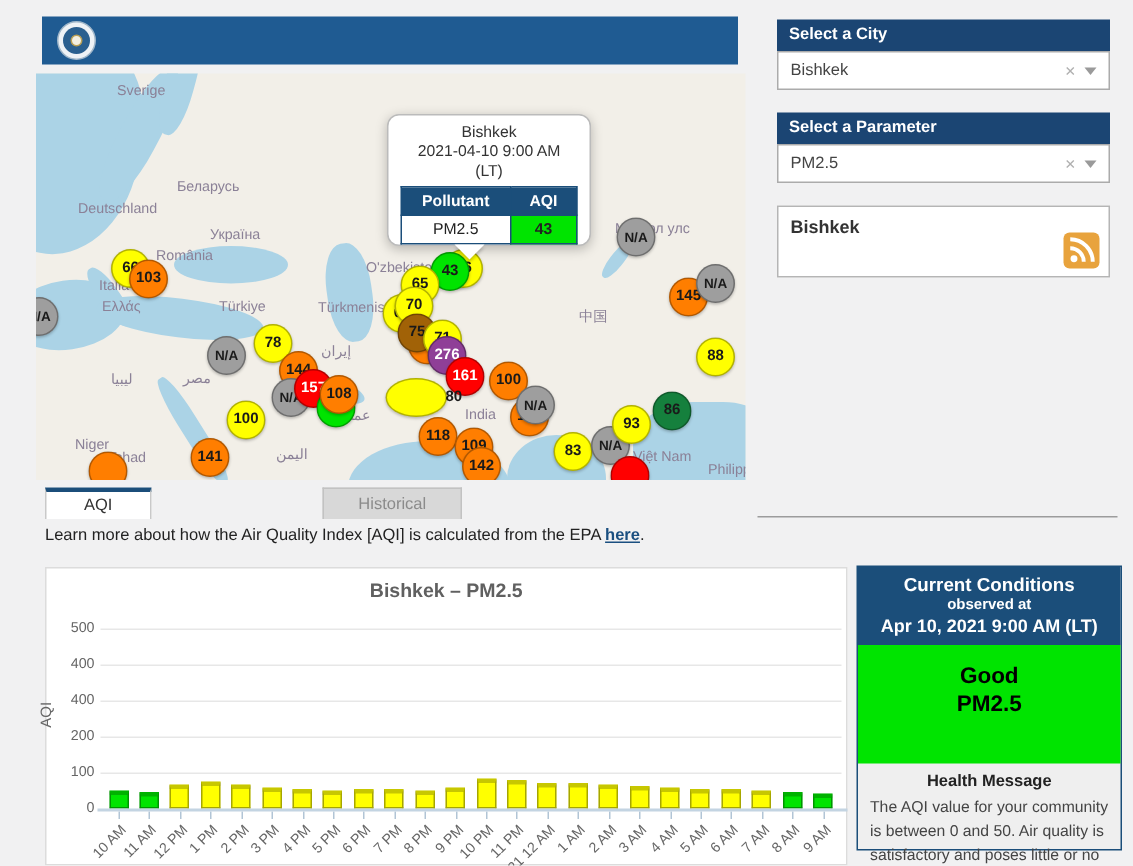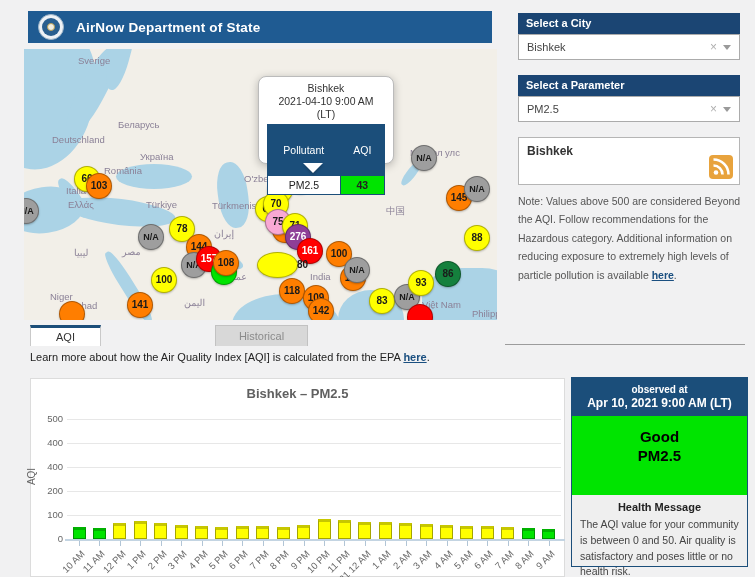--- a/index.html
+++ b/index.html
@@ -43,22 +43,22 @@
             font-size:10px; font-weight:bold; cursor:pointer;
             box-shadow:0 1px 2px rgba(0,0,0,.25); }
 
   
   .popup { position:absolute; left:234px; top:27px; width:136px; height:88px;
            background:#fff; border:1px solid #bbb; border-radius:8px;
            box-shadow:0 2px 8px rgba(0,0,0,.25); text-align:center; z-index:30;
            padding-top:5px; }
   .popup-line { font-size:10.5px; color:#333; line-height:13px; }
   .ptable { width:118px; margin:3px auto 0; border:1px solid #1b4e7a; border-collapse:collapse; }
-  .ptable .hcell { background:#1b4e7a; color:#fff; font-weight:normal; font-size:10.5px;
-                   padding:19px 0; border:1px solid #1b4e7a; }
+  .ptable .hcell { background:#1b4e7a; color:#fff; font-weight:bold; font-size:10.5px;
+                   padding:3px 0; border:1px solid #1b4e7a; }
   .ptable .dcell { font-size:10.5px; color:#222; padding:3px 0; border:1px solid #1b4e7a; background:#fff; }
   .ptable .aqi-cell { background:#00e400; font-weight:bold; }
   .popup-arrow { position:absolute; left:44px; bottom:-10px; width:0; height:0;
                  border-left:10px solid transparent; border-right:10px solid transparent;
                  border-top:10px solid #fff; filter:drop-shadow(0 2px 1px rgba(0,0,0,.2)); }
 
   
   .tab { position:absolute; top:325px; height:21px; text-align:center; font-size:11px;
          line-height:18px; cursor:pointer; }
   .tab.active { background:#fff; color:#333; border:1px solid #c9c9c9; border-top:3px solid #1b4e7a; border-bottom:none; }
@@ -116,21 +116,20 @@
   .cc-health-title { font-size:11px; font-weight:bold; color:#222; }
   .cc-health-text { font-size:10.5px; color:#444; text-align:left; padding:4px 8px 0; line-height:1.5; }
 </style>
 </head>
 <body>
 
 <div id="app">
 
   <div class="hdr">
     <div class="seal"></div>
-    <div class="hdr-title">AirNow Department of State</div>
   </div>
 
   <div class="map">
     <div class="sea s1"></div>
     <div class="sea s2"></div>
     <div class="sea s3"></div>
     <div class="sea s4"></div>
     <div class="sea s5"></div>
     <div class="sea s6"></div>
     <div class="sea s7"></div>
@@ -179,21 +178,21 @@
         <div class="marker" style="left: 187px; top: 210px; background: rgb(0, 228, 0); color: rgb(26, 26, 26);"></div>
         <div class="marker" style="left: 189px; top: 201px; background: rgb(255, 126, 0); color: rgb(26, 26, 26);">108</div>
         <div class="marker" style="left: 127px; top: 218px; background: rgb(255, 255, 0); color: rgb(26, 26, 26);">100</div>
         <div class="marker" style="left: 103px; top: 243px; background: rgb(255, 126, 0); color: rgb(26, 26, 26);">141</div>
         <div class="marker" style="left: 35px; top: 252px; background: rgb(255, 126, 0); color: rgb(26, 26, 26);"></div>
         <div class="marker" style="left: 272px; top: 117px; background: rgb(255, 255, 0); color: rgb(26, 26, 26);">66</div>
         <div class="marker" style="left: 263px; top: 119px; background: rgb(0, 228, 0); color: rgb(26, 26, 26);">43</div>
         <div class="marker" style="left: 243px; top: 128px; background: rgb(255, 255, 0); color: rgb(26, 26, 26);">65</div>
         <div class="marker" style="left: 239px; top: 142px; background: rgb(255, 255, 0); color: rgb(26, 26, 26);">70</div>
         <div class="marker" style="left: 248px; top: 168px; background: rgb(255, 126, 0); color: rgb(26, 26, 26);"></div>
-        <div class="marker" style="left: 241px; top: 160px; background: #f9a8d4; color: rgb(26, 26, 26);">75</div>
+        <div class="marker" style="left: 241px; top: 160px; background: #a16207; color: rgb(26, 26, 26);">75</div>
         <div class="marker" style="left: 258px; top: 164px; background: rgb(255, 255, 0); color: rgb(26, 26, 26);">71</div>
         <div class="marker" style="left: 261px; top: 175px; background: rgb(143, 63, 151); color: rgb(255, 255, 255);">276</div>
         <div class="marker" style="left: 273px; top: 189px; background: rgb(255, 0, 0); color: rgb(255, 255, 255);">161</div>
         <div class="marker" style="left: 302px; top: 192px; background: rgb(255, 126, 0); color: rgb(26, 26, 26);">100</div>
         <div class="marker" style="left: 233px; top: 203px; background: rgb(255, 255, 0); color: rgb(26, 26, 26); padding-left: 39px;">80</div>
         <div class="marker" style="left: 316px; top: 216px; background: rgb(255, 126, 0); color: rgb(26, 26, 26);">131</div>
         <div class="marker" style="left: 320px; top: 208px; background: rgb(158, 158, 158); color: rgb(26, 26, 26); font-size: 9px;">N/A</div>
         <div class="marker" style="left: 255px; top: 229px; background: rgb(255, 126, 0); color: rgb(26, 26, 26);">118</div>
         <div class="marker" style="left: 279px; top: 236px; background: rgb(255, 126, 0); color: rgb(26, 26, 26);">109</div>
         <div class="marker" style="left: 284px; top: 249px; background: rgb(255, 126, 0); color: rgb(26, 26, 26);">142</div>
@@ -251,21 +250,20 @@
     <div class="feed-city">Bishkek</div>
     <div class="rss">
       <svg width="24" height="24" viewBox="0 0 24 24">
         <circle cx="7" cy="17.5" r="2.3" fill="#fff"></circle>
         <path d="M4.5 10.5 a9 9 0 0 1 9 9" stroke="#fff" stroke-width="2.6" fill="none"></path>
         <path d="M4.5 4.5 a15 15 0 0 1 15 15" stroke="#fff" stroke-width="2.6" fill="none"></path>
       </svg>
     </div>
   </div>
 
-  <div class="note"><span>Note: Values above 500 are considered Beyond the AQI. Follow recommendations for the Hazardous category. Additional information on reducing exposure to extremely high levels of particle pollution is available </span><a>here</a><span>.</span></div>
 
   <div class="side-divider"></div>
 
   <div class="chart-panel">
     <div class="chart-title">Bishkek – PM2.5</div>
     <div class="ylab">AQI</div>
     <div>
         <div class="ytick" style="top: 154px;">0</div>
         <div class="gridline" style="top: 136px;"></div>
         <div class="ytick" style="top: 130px;">100</div>
@@ -348,20 +346,21 @@
         <div class="xlbl" style="left: 435.167px;">8 AM</div>
         <div class="bar" style="left: 511.083px; top: 149.68px; width: 13px; height: 10.32px; background: rgb(0, 228, 0);"></div>
         <div class="xtick" style="left: 517.583px;"></div>
         <div class="xlbl" style="left: 455.583px;">9 AM</div>
       </div>
     <div class="xaxis"></div>
   </div>
 
   <div class="cc">
     <div class="cc-hdr">
+      <div class="cc-title">Current Conditions</div>
       <div class="cc-sub">observed at</div>
       <div class="cc-date">Apr 10, 2021 9:00 AM (LT)</div>
     </div>
     <div class="cc-green">
       <div>Good</div>
       <div>PM2.5</div>
     </div>
     <div class="cc-health">
       <div class="cc-health-title">Health Message</div>
       <div class="cc-health-text">The AQI value for your community is between 0 and 50. Air quality is satisfactory and poses little or no health risk.</div>

